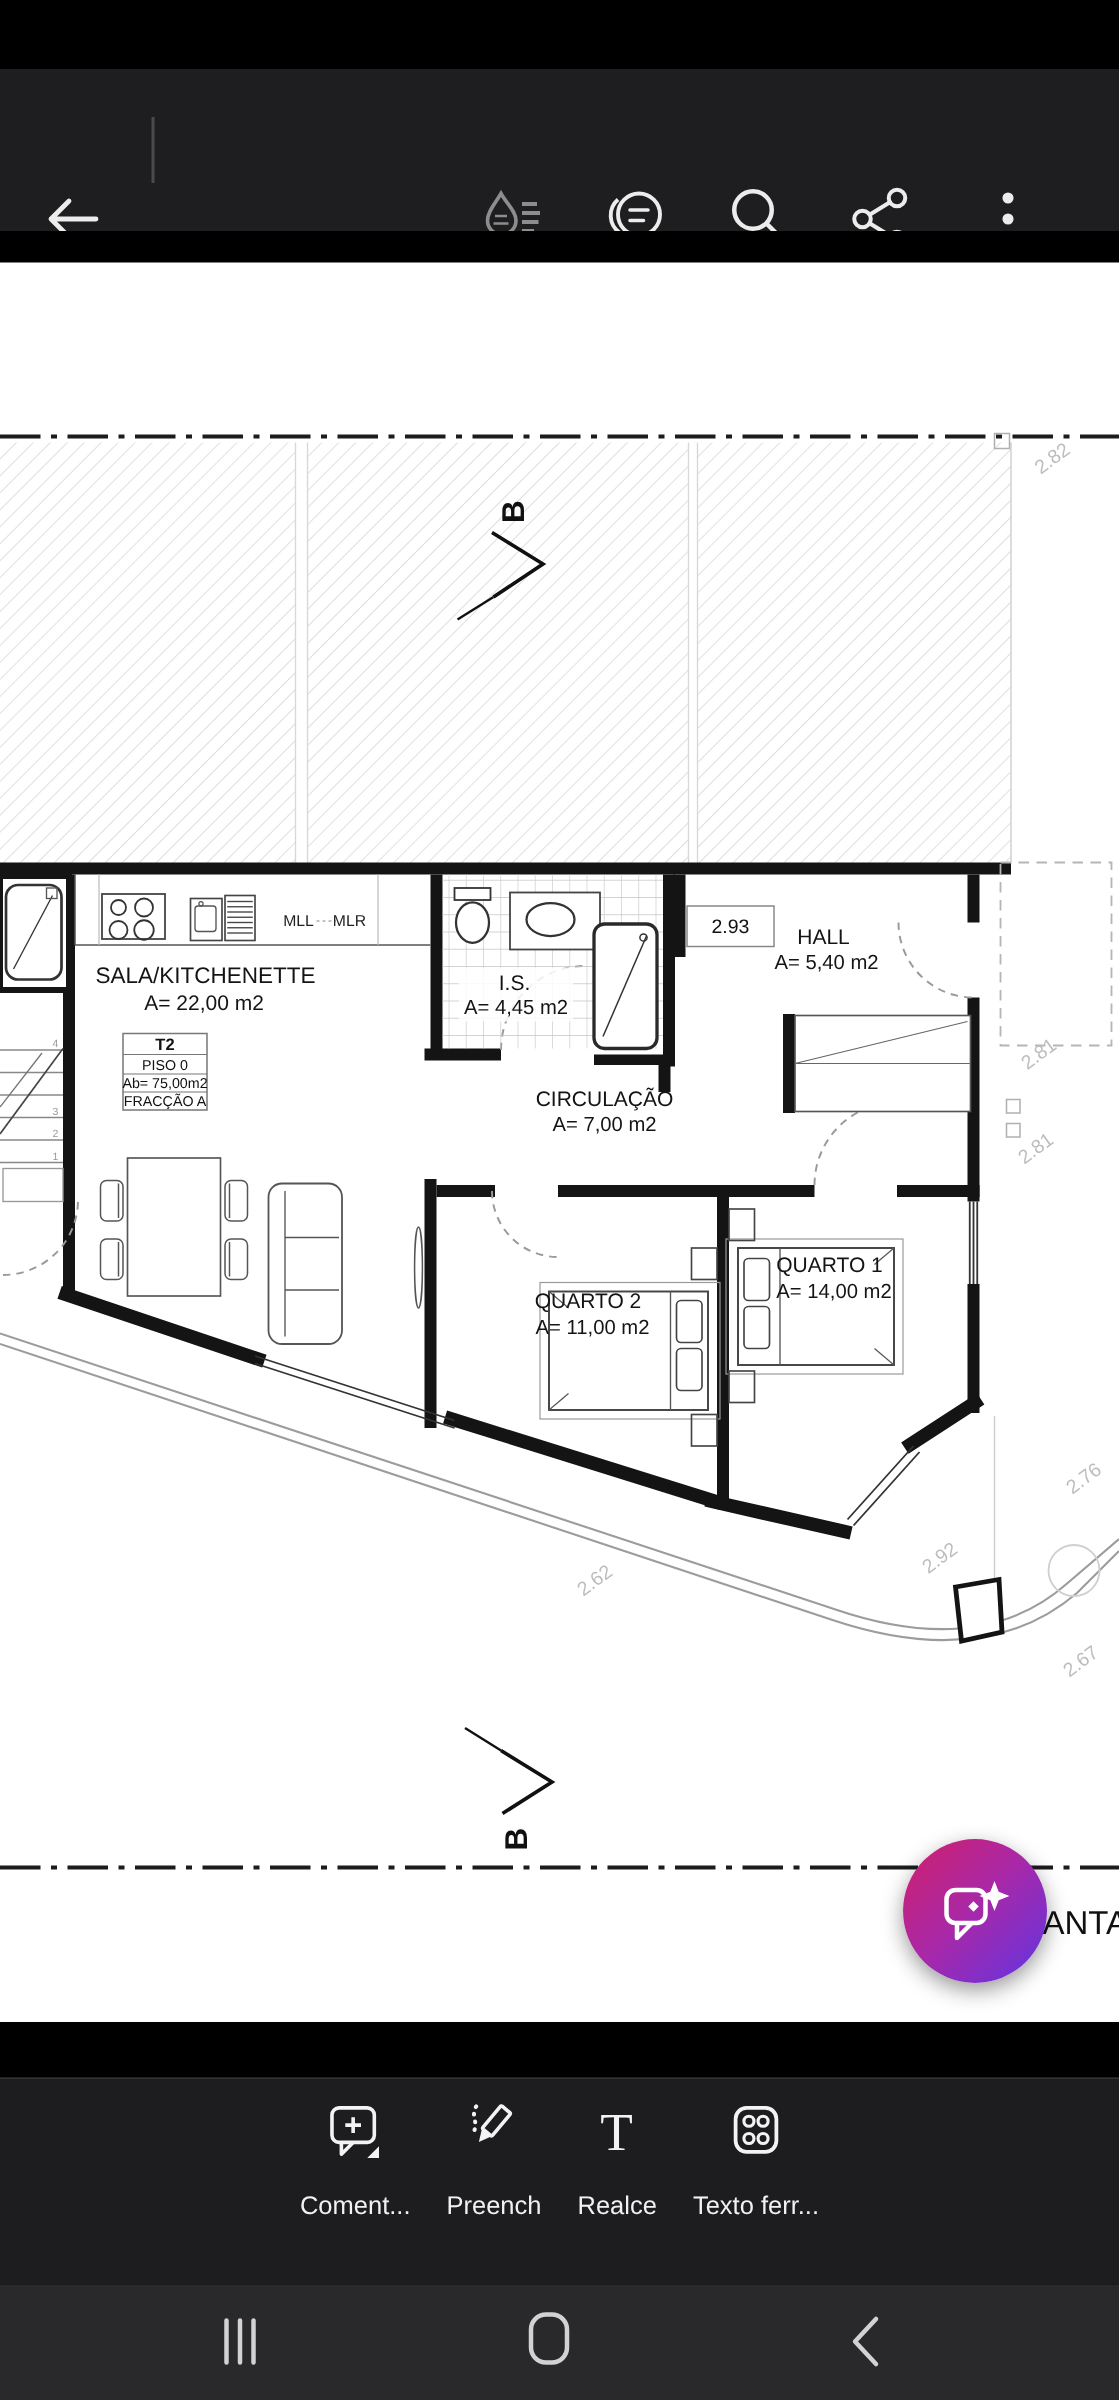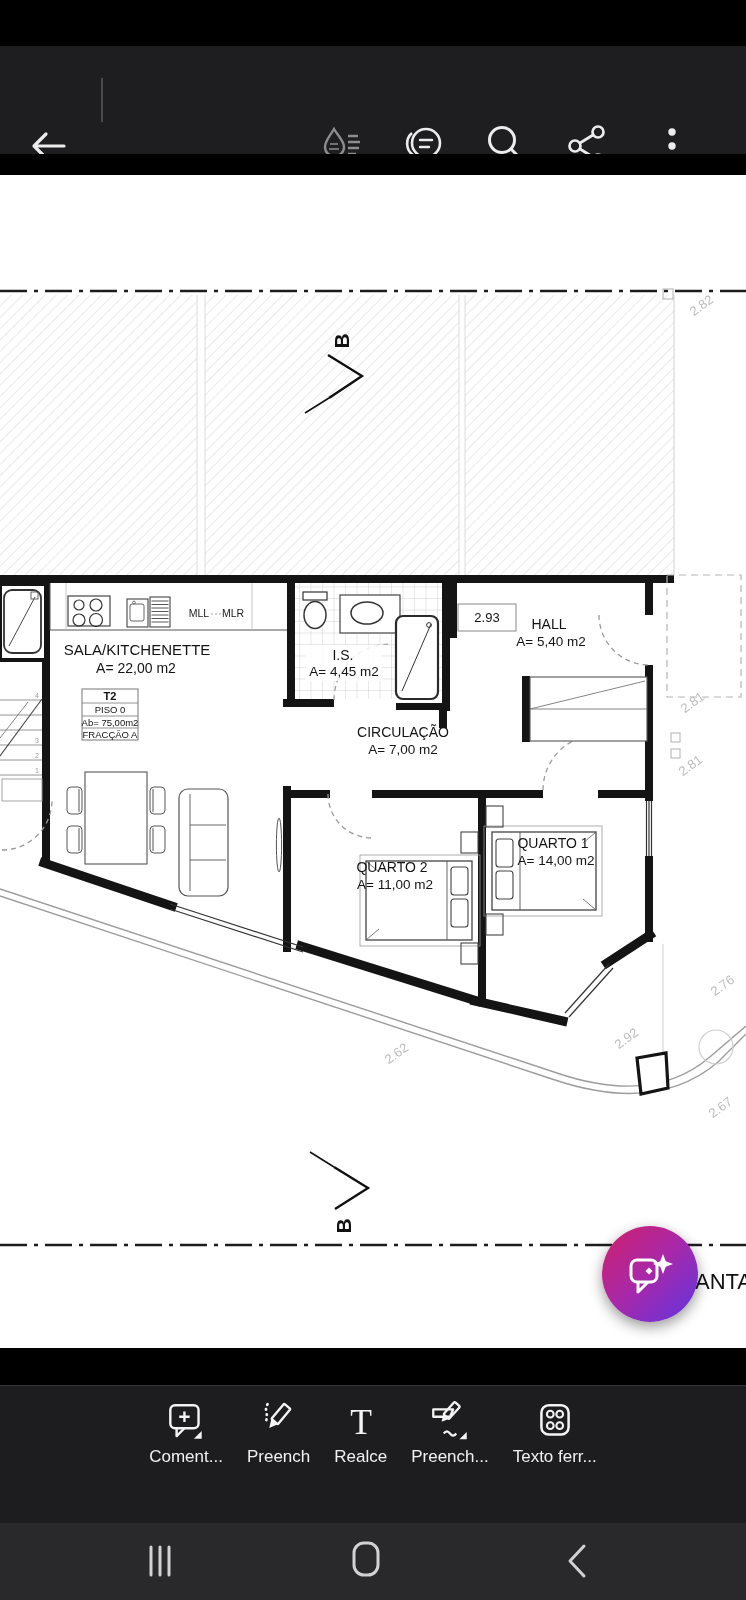--- a/index.html
+++ b/index.html
@@ -10,21 +10,21 @@
   .app-bar .abs{position:absolute;}
   .divider{position:absolute;left:101px;top:32px;width:2px;height:44px;background:#4a4a4c;}
   .gap-strip-top{position:absolute;top:154px;left:0;width:746px;height:21px;background:#000;}
   .doc{position:absolute;top:175px;left:0;width:746px;height:1173px;background:#fff;}
   .doc svg{display:block;}
   .gap-strip-bottom{position:absolute;top:1348px;left:0;width:746px;height:37px;background:#000;}
   .tool-bar{position:absolute;top:1385px;left:0;width:746px;height:138px;background:#1d1d1f;border-top:1px solid #343436;
     display:flex;justify-content:center;gap:24px;padding-top:13px;box-sizing:border-box;}
   .tool{display:flex;flex-direction:column;align-items:center;background:none;border:none;padding:0;}
   .tool svg{width:46px;height:46px;}
-  .tool .lbl{color:#f1f1f1;font-size:17px;margin-top:2px;white-space:nowrap;}
+  .tool .lbl{color:#f1f1f1;font-size:17px;margin-top:16px;white-space:nowrap;}
   .nav-bar{position:absolute;top:1523px;left:0;width:746px;height:77px;background:#29292b;}
   .nav-bar .abs{position:absolute;}
   .fab{position:absolute;left:602px;top:1226px;width:96px;height:96px;border-radius:50%;border:none;cursor:pointer;
     background:linear-gradient(135deg,#d02069 0%,#a928a8 48%,#5f35e2 100%);
     display:flex;align-items:center;justify-content:center;box-shadow:0 5px 14px rgba(0,0,0,.4);}
   .stroke-i{stroke:#ececec;fill:none;}
   text{user-select:none;}
 </style>
 </head>
 <body>
@@ -356,32 +356,20 @@
       <span class="lbl">Preench</span>
     </button>
     <button class="tool">
       <svg viewBox="0 0 44 44">
         <text x="22" y="33" text-anchor="middle" font-family="Liberation Serif, serif" font-size="34" fill="#f3f3f3">T</text>
       </svg>
       <span class="lbl">Realce</span>
     </button>
     <button class="tool">
       <svg viewBox="0 0 44 44">
-        <path d="M6,10 H25 L22,17 H6 Z" fill="none" stroke="#f3f3f3" stroke-width="2.2" stroke-linejoin="round"></path>
-        <g transform="translate(29,5) rotate(42)">
-          <rect x="-3.5" y="0" width="7" height="16" rx="1" fill="none" stroke="#f3f3f3" stroke-width="2.2"></rect>
-          <path d="M-3.5,16 h7 l-3.5,6.5 Z" fill="#f3f3f3"></path>
-        </g>
-        <path d="M16,33 q3,-4 6,0 t6,0" fill="none" stroke="#f3f3f3" stroke-width="2"></path>
-        <path d="M38,31.5 V38.5 H31 Z" fill="#f3f3f3"></path>
-      </svg>
-      <span class="lbl">Preench...</span>
-    </button>
-    <button class="tool">
-      <svg viewBox="0 0 44 44">
         <rect x="9" y="6" width="26" height="28" rx="7" fill="none" stroke="#f3f3f3" stroke-width="2.4"></rect>
         <circle cx="17.5" cy="14.5" r="3.2" fill="none" stroke="#f3f3f3" stroke-width="2"></circle>
         <circle cx="26.5" cy="14.5" r="3.2" fill="none" stroke="#f3f3f3" stroke-width="2"></circle>
         <circle cx="17.5" cy="25.5" r="3.2" fill="none" stroke="#f3f3f3" stroke-width="2"></circle>
         <circle cx="26.5" cy="25.5" r="3.2" fill="none" stroke="#f3f3f3" stroke-width="2"></circle>
       </svg>
       <span class="lbl">Texto ferr...</span>
     </button>
   </div>
 

